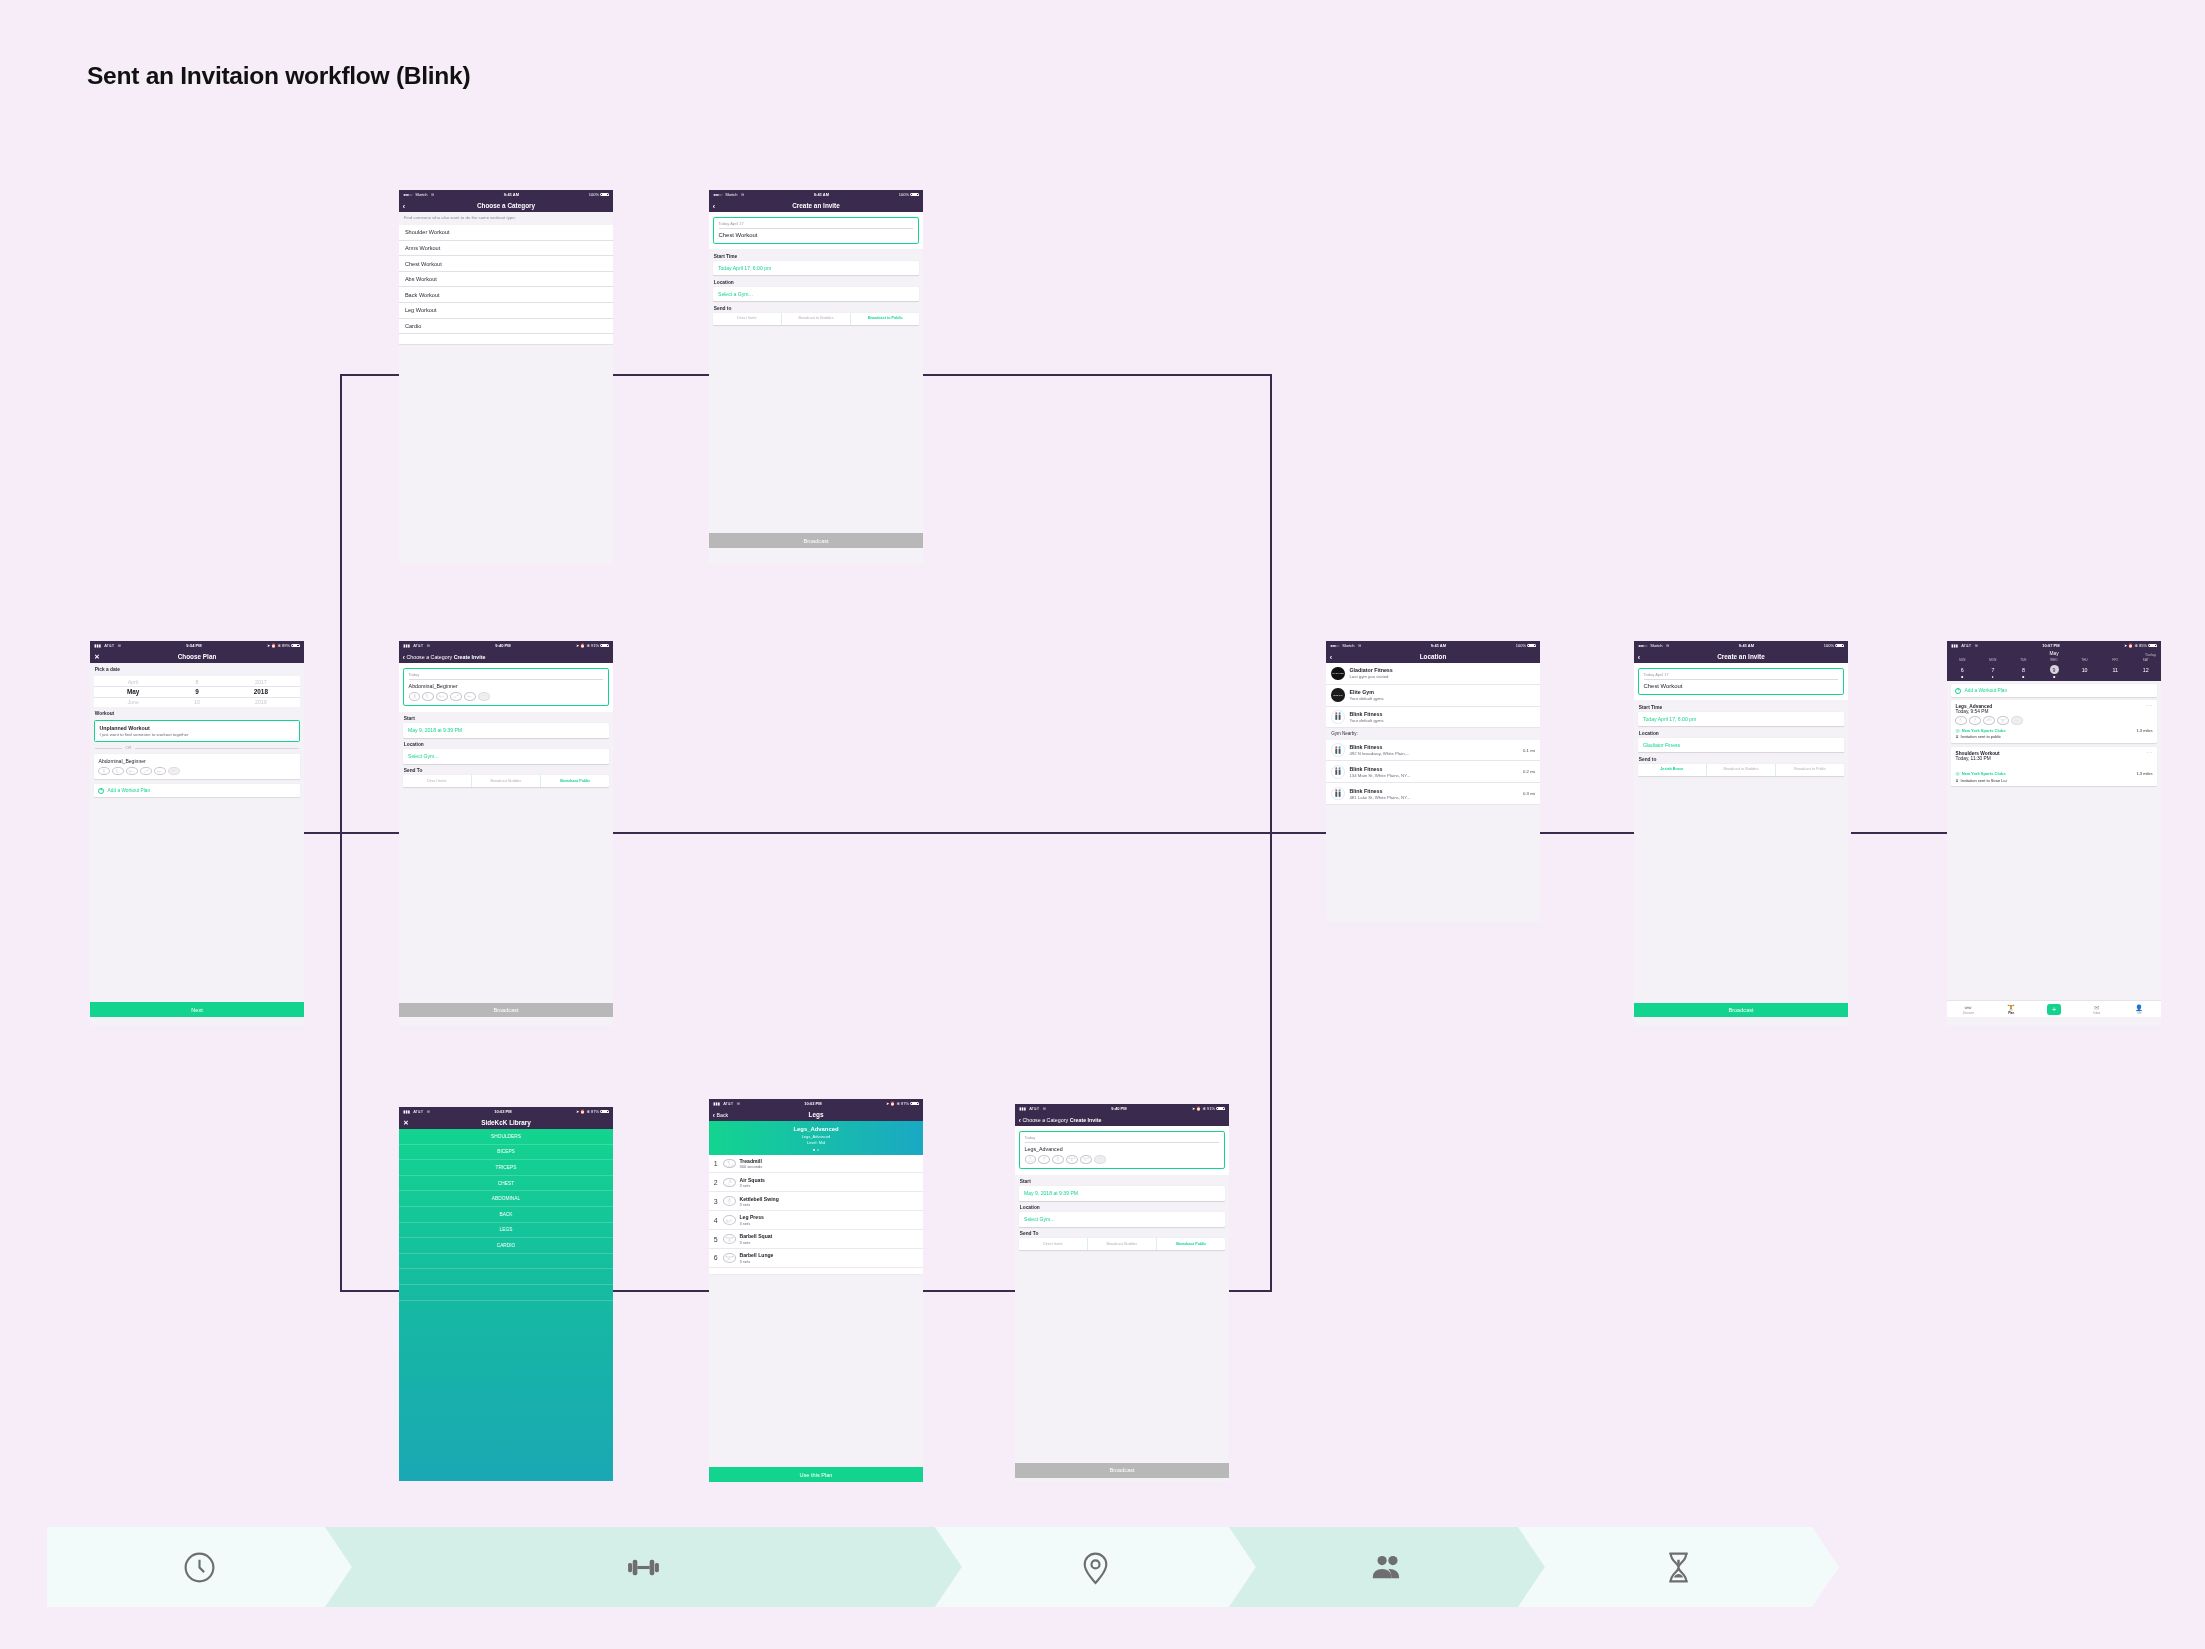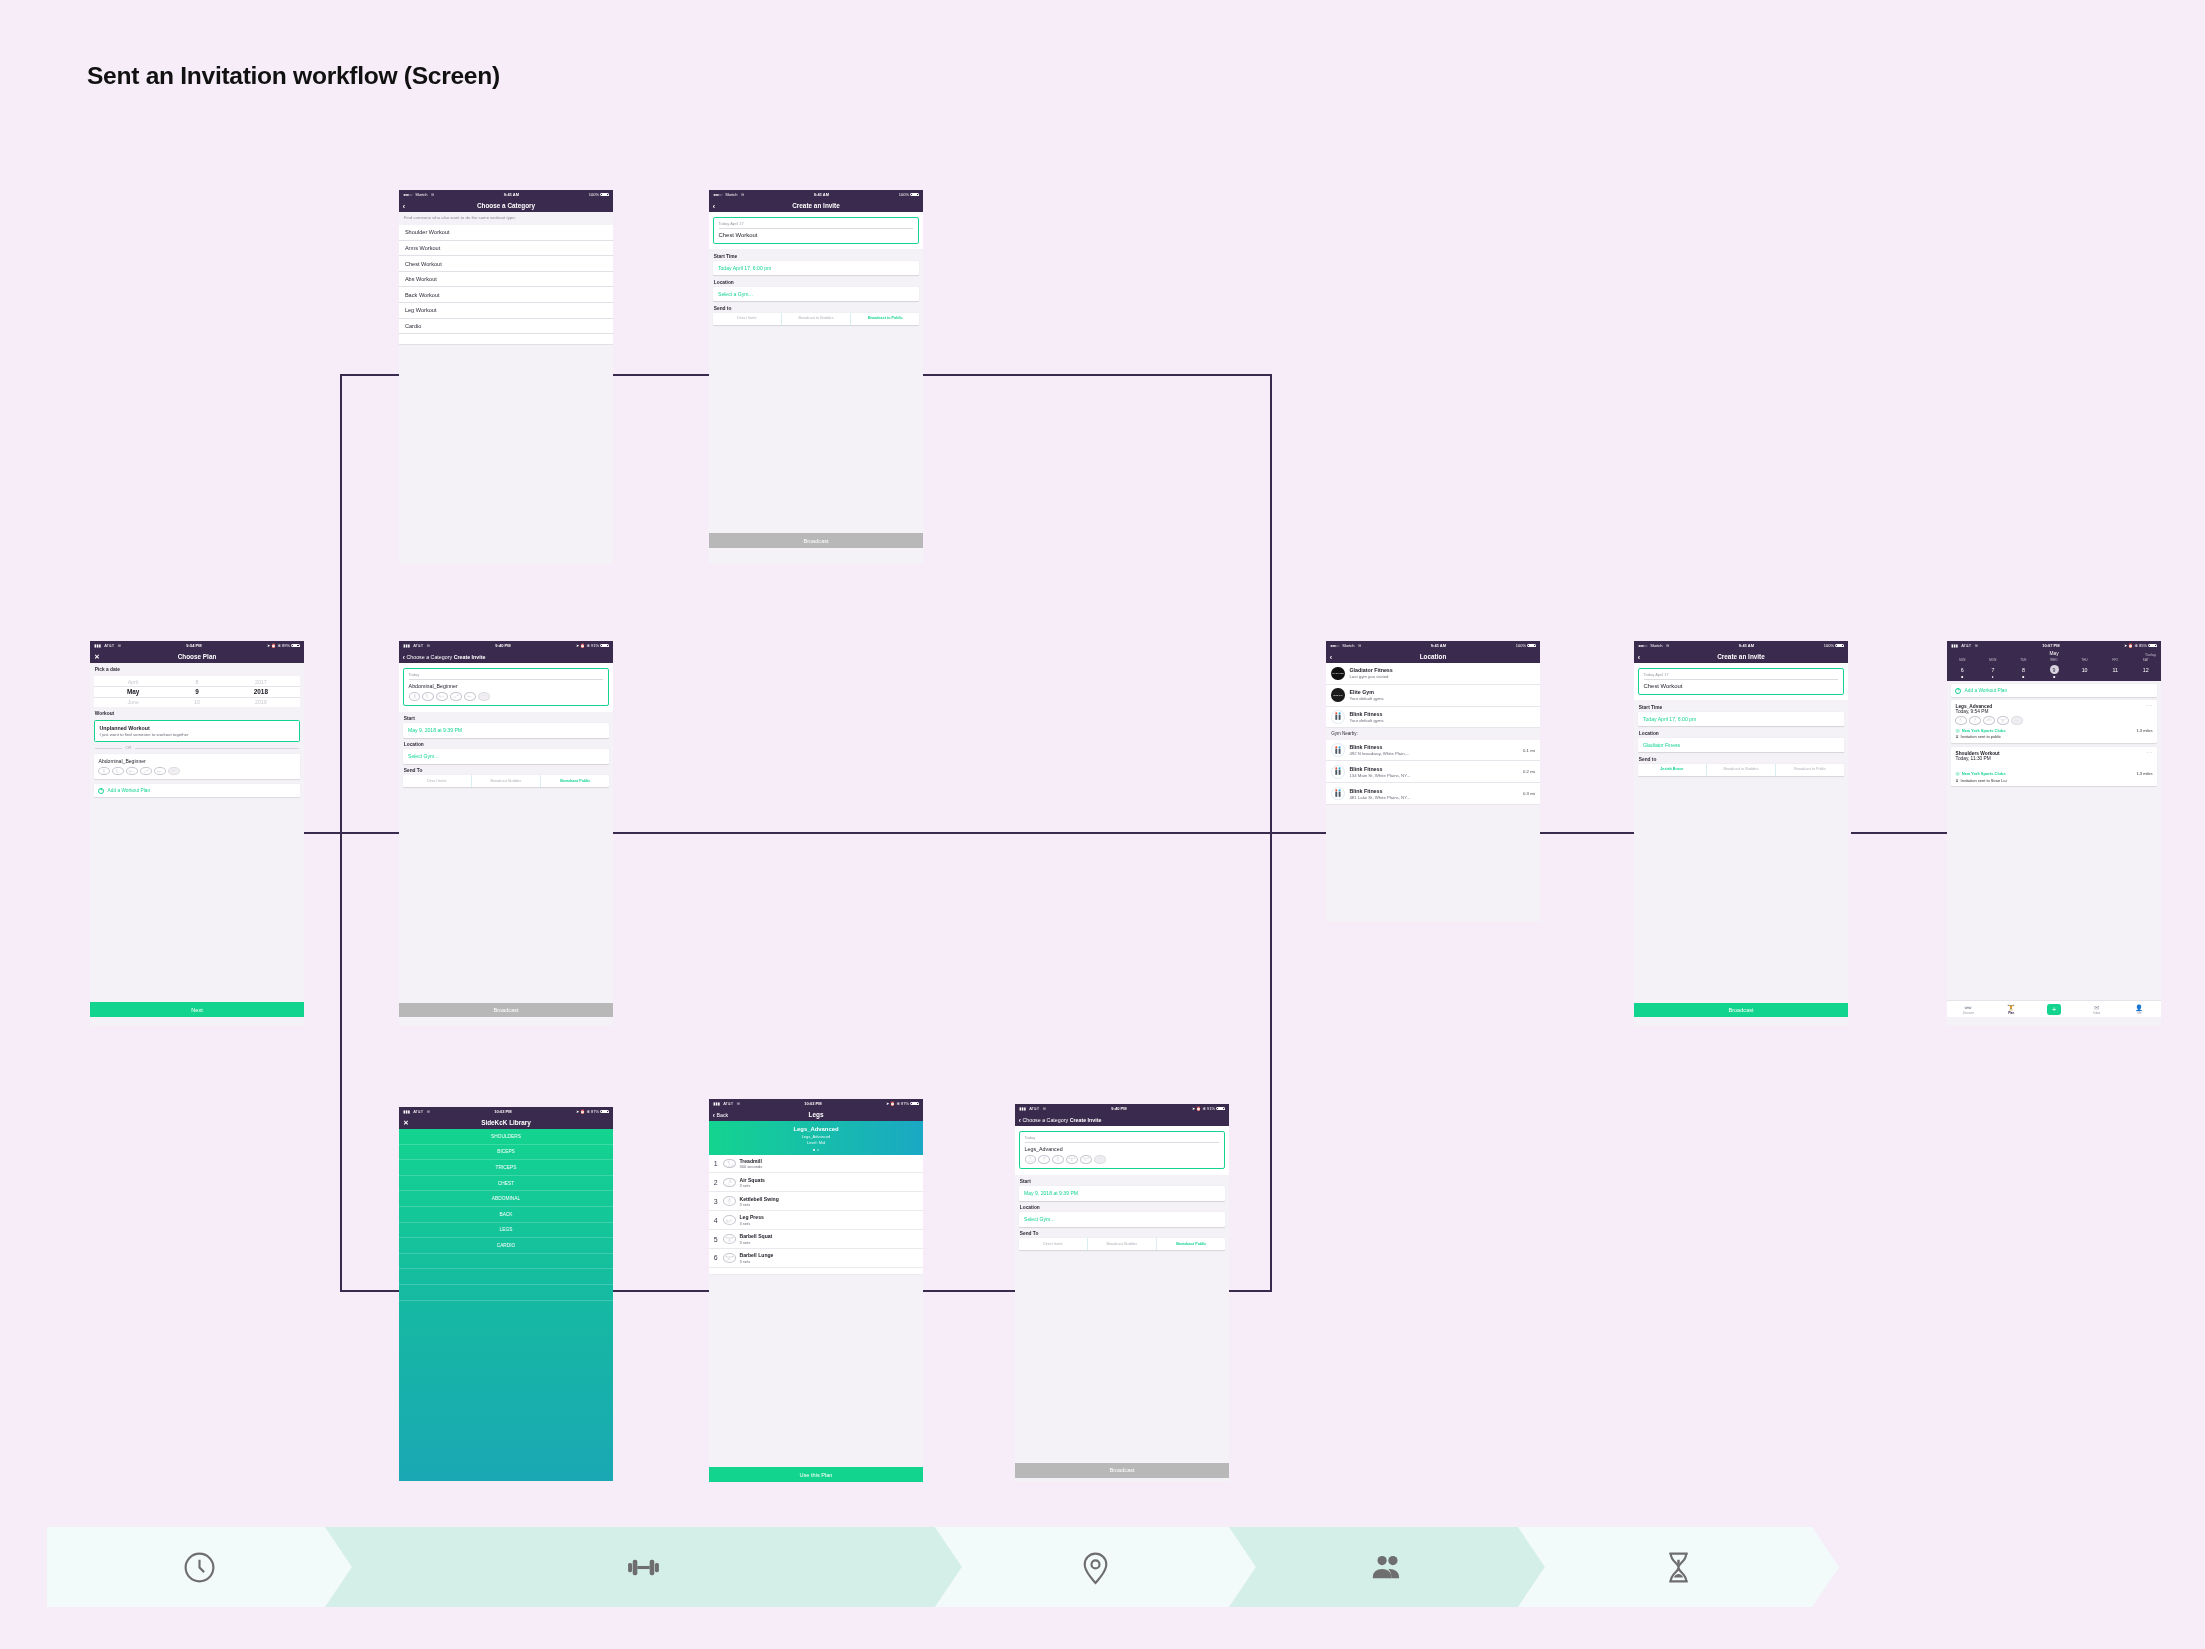--- a/index.html
+++ b/index.html
@@ -183,21 +183,21 @@
   .tab.add .sq{ width:14px;height:11.8px;border-radius:2.7px;background:#13d48f;color:#fff;
                 display:flex;align-items:center;justify-content:center;font-size:8px;margin:0 auto;}
 
   
   .chevbar{ position:absolute; left:47px; top:1527px; width:2111px; height:80px; display:flex; z-index:2;}
   .chev{ position:relative; height:80px; display:flex; align-items:center; justify-content:center;}
 </style>
 </head>
 <body>
 
-<div class="page-title">Sent an Invitation workflow (Screen)</div>
+<div class="page-title">Sent an Invitaion workflow (Blink)</div>
 
 <div class="conn" style="left:340px; top:374px;  width:932px; height:2.1px;"></div>
 <div class="conn" style="left:340px; top:1290px; width:932px; height:2.1px;"></div>
 <div class="conn" style="left:340px; top:374px;  width:2.1px; height:918px;"></div>
 <div class="conn" style="left:1270px;top:374px;  width:2.1px; height:918px;"></div>
 <div class="conn" style="left:293px; top:832px; width:49px;  height:1.6px;"></div>
 <div class="conn" style="left:340px; top:832px; width:932px;height:1.6px;"></div>
 <div class="conn" style="left:1270px;top:832px; width:56px; height:1.6px;"></div>
 <div class="conn" style="left:1533px;top:832px; width:116px; height:1.6px;"></div>
 <div class="conn" style="left:1851px;top:832px; width:96px; height:1.6px;"></div>

